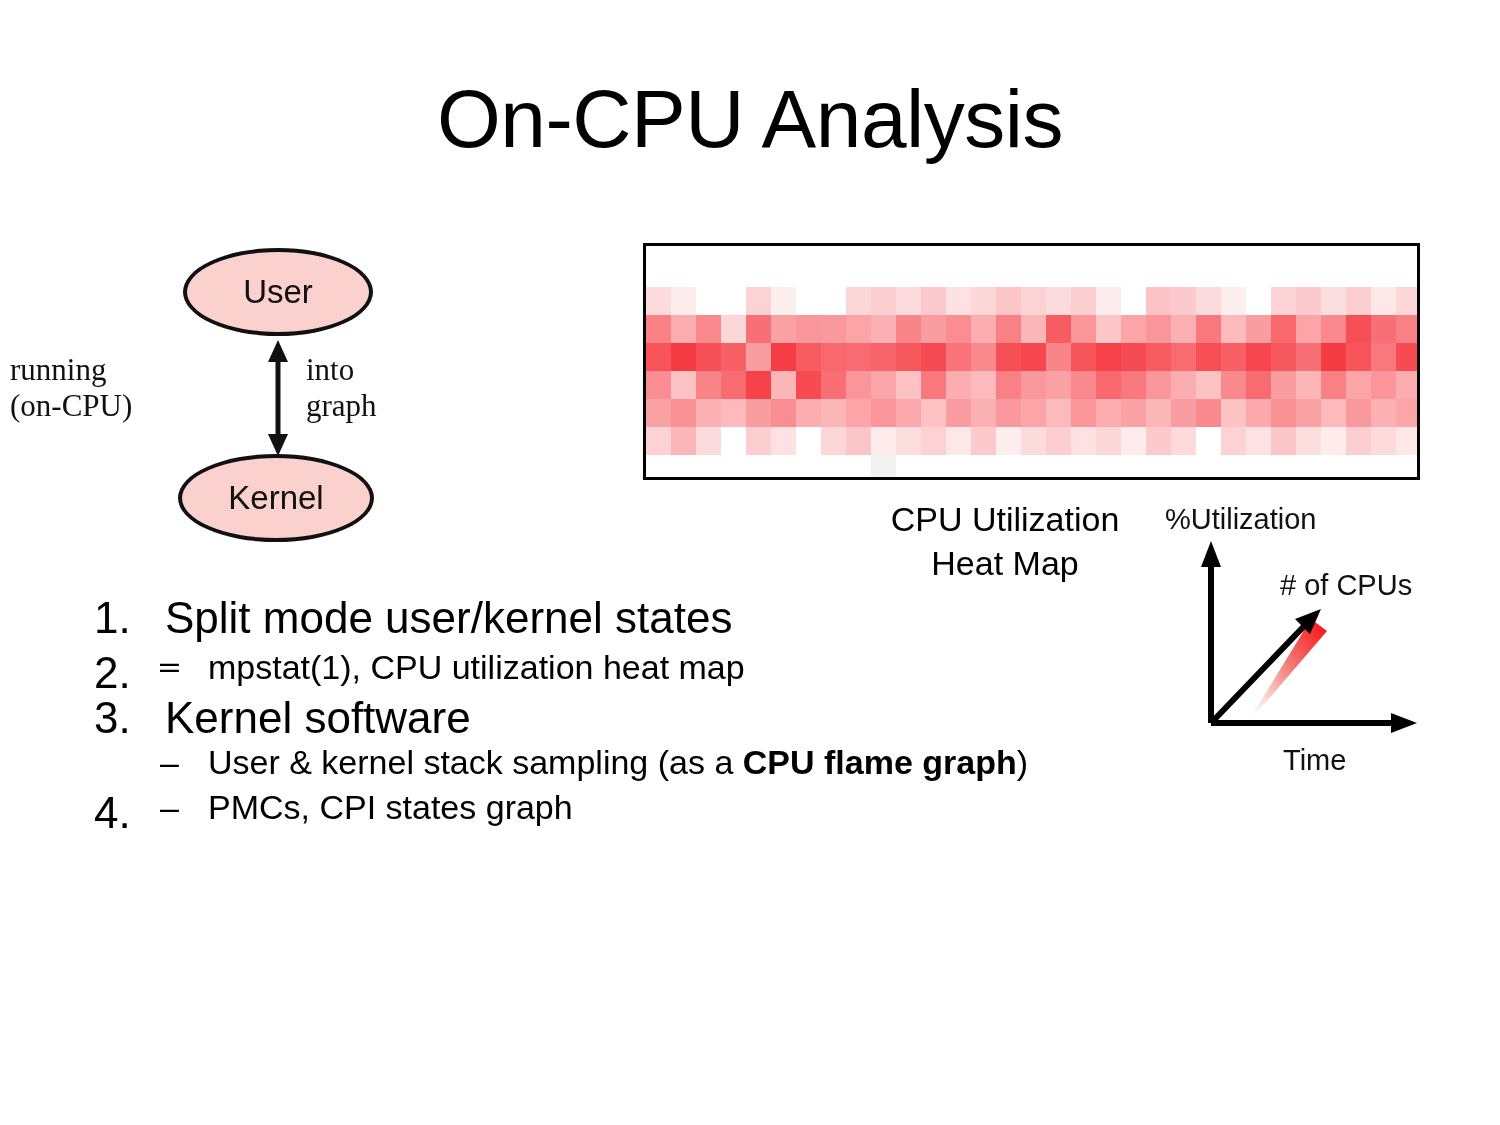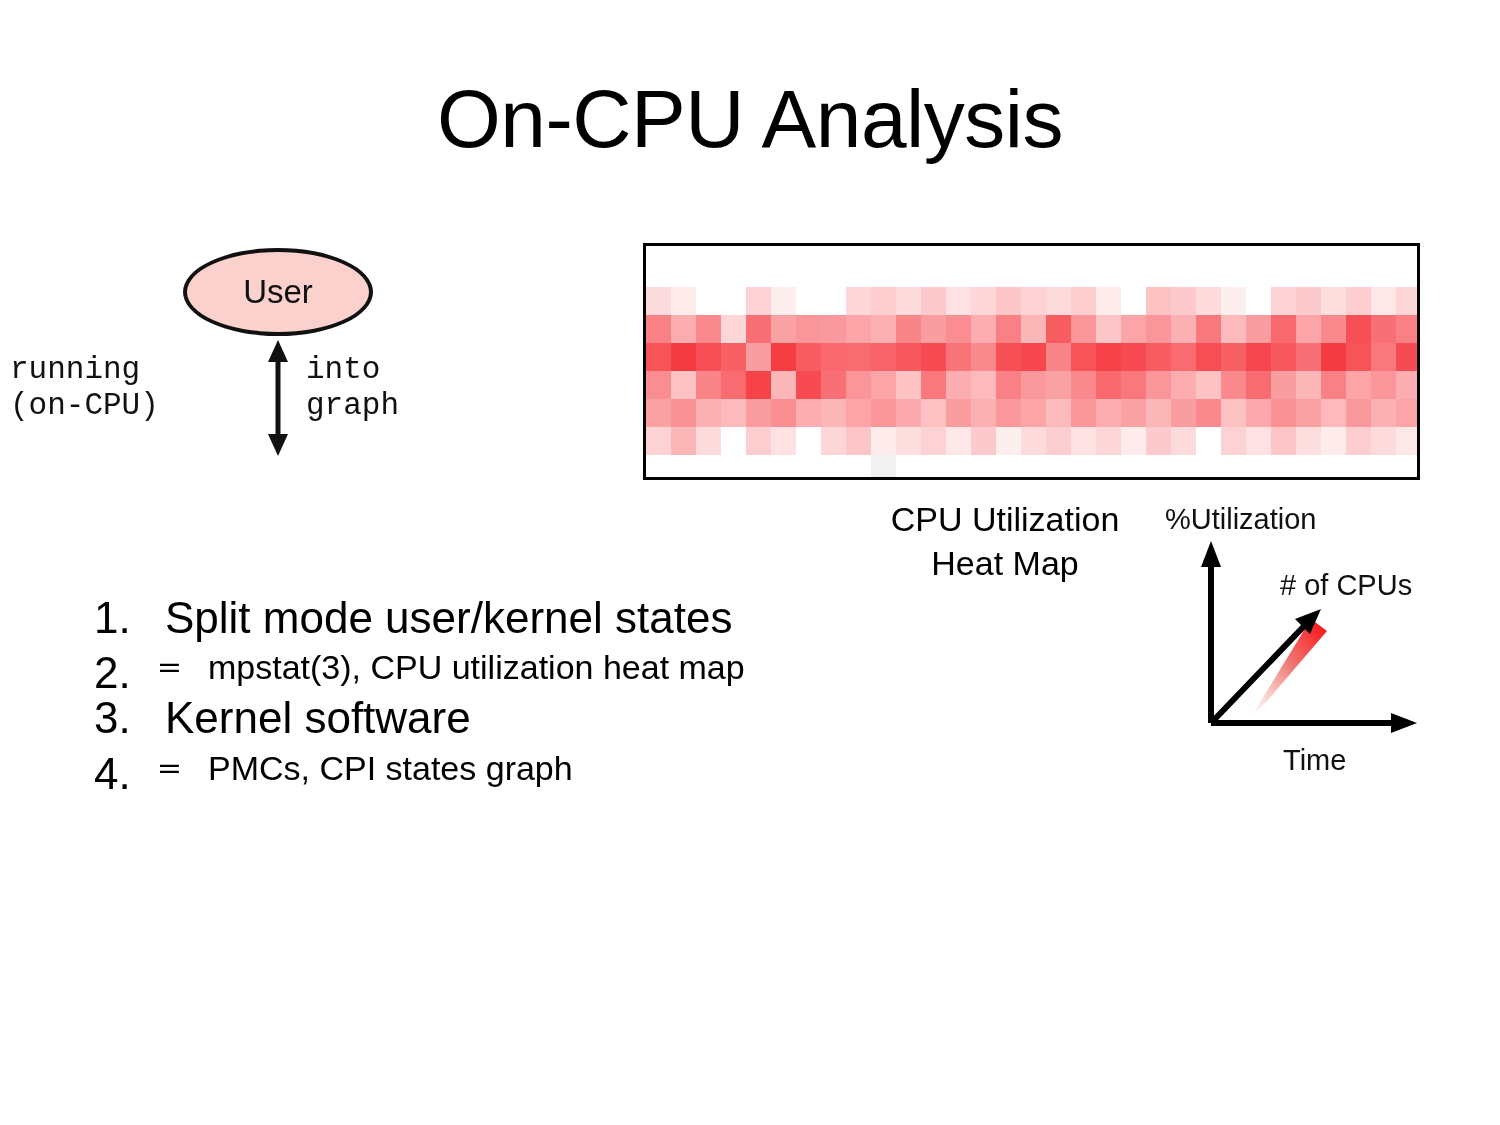--- a/index.html
+++ b/index.html
@@ -67,21 +67,21 @@
   }
   #mode-arrow {
     position: absolute;
     left: 148px;
     top: 100px;
     width: 40px;
     height: 116px;
   }
   .diagram-label {
     position: absolute;
-    font-family: Liberation Mono, monospace;
+    font-family: Liberation Serif, serif;
     font-size: 31px;
     line-height: 1.16;
     color: #111111;
     white-space: nowrap;
   }
   #label-running {
     left: -100px;
     top: 112px;
     text-align: left;
   }
@@ -187,20 +187,23 @@
 <body>
 
 <div id="slide-title">On-CPU Analysis</div>
 
 <div id="mode-diagram">
 
   <div class="ellipse" id="ellipse-user">
     <span>User</span>
   </div>
 
+  <div class="ellipse" id="ellipse-kernel">
+    <span>Kernel</span>
+  </div>
 
   <svg id="mode-arrow" viewBox="0 0 40 116">
     <line x1="20" y1="14" x2="20" y2="102" stroke="#111111" stroke-width="5"></line>
     <polygon points="20,0 30,22 10,22" fill="#111111"></polygon>
     <polygon points="20,116 30,94 10,94" fill="#111111"></polygon>
   </svg>
 
   <div class="diagram-label" id="label-running">
     <div>running</div>
     <div>(on-CPU)</div>
@@ -482,18 +485,18 @@
 
   <text x="10" y="34" font-family="Liberation Sans, sans-serif" font-size="29" fill="#111111">%Utilization</text>
   <text x="125" y="100" font-family="Liberation Sans, sans-serif" font-size="29" fill="#111111"># of CPUs</text>
   <text x="128" y="275" font-family="Liberation Sans, sans-serif" font-size="29" fill="#111111">Time</text>
 </svg>
 
 <div id="bullet-list">
     <div class="item-main"><span class="num">1.</span><span>Split mode user/kernel states</span></div>
     <div class="item-sub"><span class="dash">–</span></div>
     <div class="item-main"><span class="num">2.</span></div>
-    <div class="item-sub"><span class="dash">–</span><span>mpstat(3), CPU utilization heat map</span></div>
+    <div class="item-sub"><span class="dash">–</span><span>mpstat(1), CPU utilization heat map</span></div>
     <div class="item-main"><span class="num">3.</span><span>Kernel software</span></div>
-    <div class="item-sub"><span class="dash">–</span></div>
+    <div class="item-sub"><span class="dash">–</span><span>User &amp; kernel stack sampling (as a <b>CPU flame graph</b>)</span></div>
     <div class="item-main"><span class="num">4.</span></div>
     <div class="item-sub"><span class="dash">–</span><span>PMCs, CPI states graph</span></div>
   </div>
 
 </body></html>

